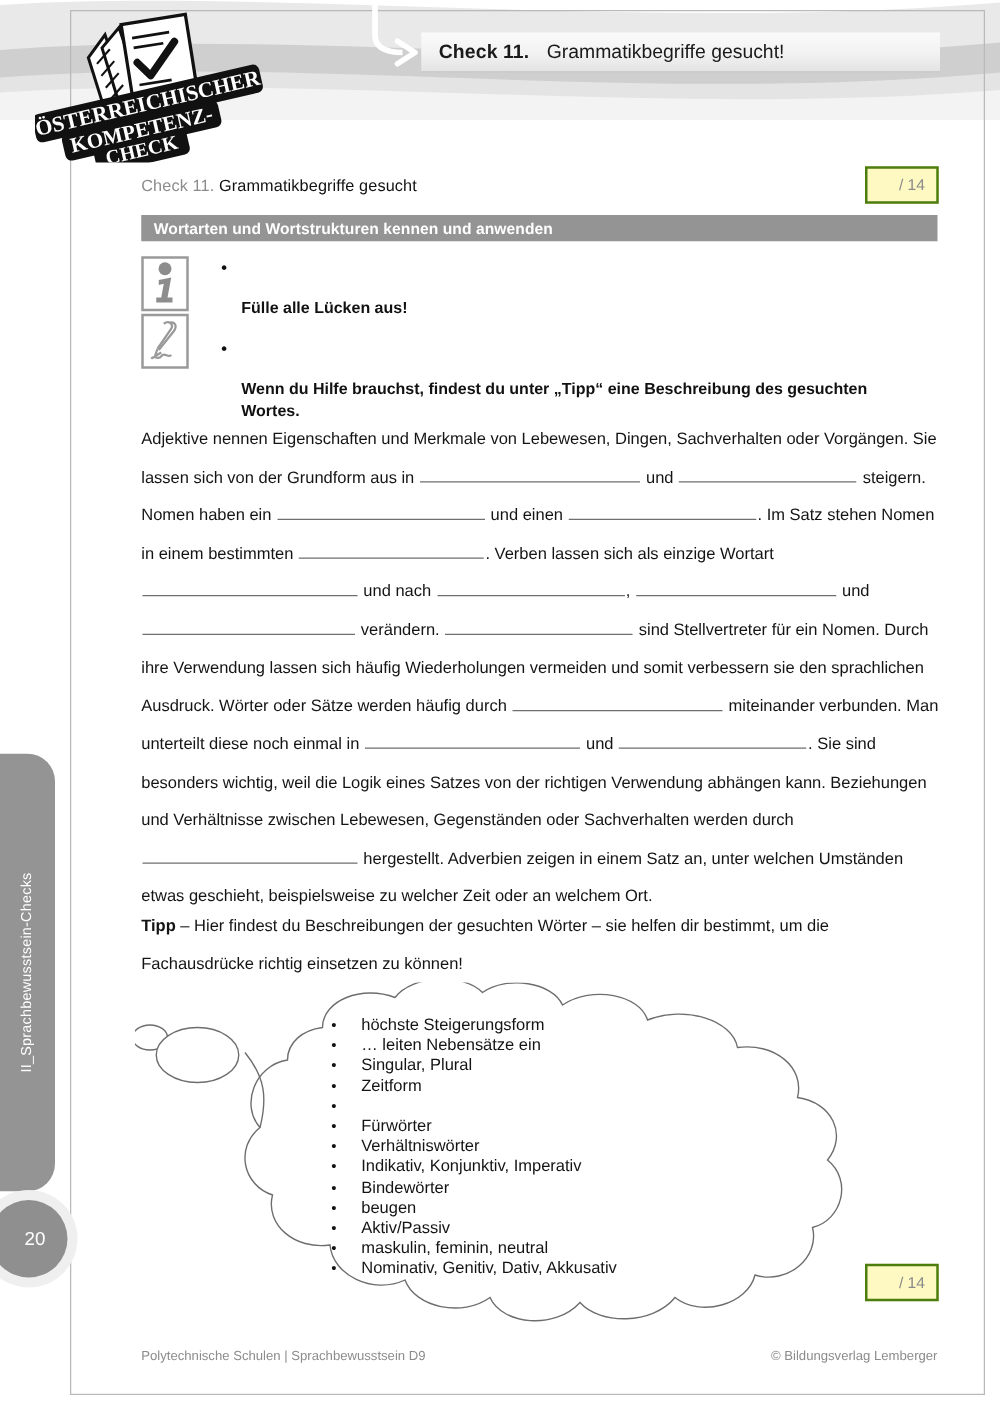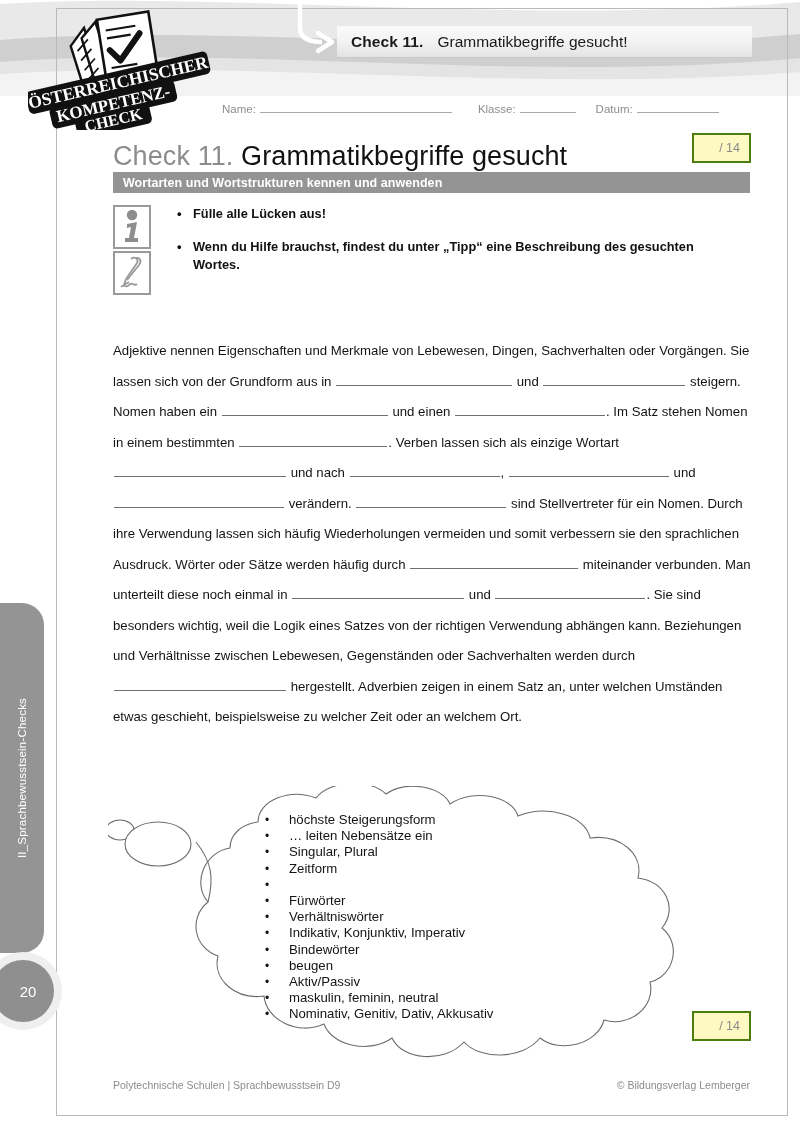--- a/index.html
+++ b/index.html
@@ -97,21 +97,21 @@
   .rule-name   { width: 192px; }
   .rule-klasse { width: 56px; }
   .rule-datum  { width: 82px; }
   .gap-lg { width: 26px; }
   .gap-md { width: 20px; }
 
   
   .title-line {
     position: absolute;
     left: 113px; top: 141px;
-    font-size: 27px;
+    font-size: 13px;
     letter-spacing: .1px;
   }
   .title-line .t-check { color: #8c8c8c; }
   .title-line .t-name  { color: #111; }
 
   
   .score-box {
     position: absolute;
     width: 59px; height: 30px;
     border: 2px solid #4d7c0f;
@@ -173,21 +173,21 @@
     line-height: 1.45;
     color: #111;
     margin-bottom: 14px;
   }
   .instr-bullet {
     width: 16px;
     flex: 0 0 16px;
     font-size: 13px;
     line-height: 1.35;
   }
-  .instr-text { max-width: 540px; }
+  .instr-text { max-width: 540px; margin-top: 32px; }
 
   
   .cloze {
     position: absolute;
     left: 113px; top: 312px;
     width: 640px;
     font-size: 13.2px;
     line-height: 30.5px;
     color: #141414;
     text-align: left;
@@ -362,30 +362,20 @@
       <path d="M8,0 L8,28 C8,38 16,42 30,42" fill="none" stroke="#ffffff" stroke-width="4.5"></path>
       <path d="M26,33 L40,42 L26,51" fill="none" stroke="#ffffff" stroke-width="4.5" stroke-linejoin="round" stroke-linecap="round"></path>
     </svg>
   </div>
 
   <div class="top-banner">
     <span class="bn-num">Check 11.</span>
     <span class="bn-title">Grammatikbegriffe gesucht!</span>
   </div>
 
-  <div class="name-row">
-    <span class="field-label">Name:</span>
-    <span class="field-rule rule-name"></span>
-    <span class="gap-lg"></span>
-    <span class="field-label">Klasse:</span>
-    <span class="field-rule rule-klasse"></span>
-    <span class="gap-md"></span>
-    <span class="field-label">Datum:</span>
-    <span class="field-rule rule-datum"></span>
-  </div>
 
   <div class="title-line">
     <span class="t-check">Check 11.</span>
     <span class="t-name">Grammatikbegriffe gesucht</span>
   </div>
 
   <div class="score-box score-top">/ 14</div>
   <div class="score-box score-bottom">/ 14</div>
 
   <div class="subtitle-bar">Wortarten und Wortstrukturen kennen und anwenden</div>
@@ -416,20 +406,23 @@
       </div>
       <div class="instr-item">
         <span class="instr-bullet">•</span>
         <span class="instr-text">Wenn du Hilfe brauchst, findest du unter „Tipp“ eine Beschreibung des gesuchten Wortes.</span>
       </div>
     </div>
   </div>
 
   <div class="cloze" id="cloze-body"><span class="seg">Adjektive nennen Eigenschaften und Merkmale von Lebewesen, Dingen, Sachverhalten oder Vorgängen. Sie lassen sich von der Grundform aus in </span><span class="blank" style="width: 176px;"></span><span class="seg"> und </span><span class="blank" style="width: 142px;"></span><span class="seg"> steigern. Nomen haben ein </span><span class="blank" style="width: 166px;"></span><span class="seg"> und einen </span><span class="blank" style="width: 150px;"></span><span class="seg">. Im Satz stehen Nomen in einem bestimmten </span><span class="blank" style="width: 148px;"></span><span class="seg">. Verben lassen sich als einzige Wortart </span><span class="blank" style="width: 172px;"></span><span class="seg"> und nach </span><span class="blank" style="width: 150px;"></span><span class="seg">, </span><span class="blank" style="width: 160px;"></span><span class="seg"> und </span><span class="blank" style="width: 170px;"></span><span class="seg"> verändern. </span><span class="blank" style="width: 150px;"></span><span class="seg"> sind Stellvertreter für ein Nomen. Durch ihre Verwendung lassen sich häufig Wiederholungen vermeiden und somit verbessern sie den sprachlichen Ausdruck. Wörter oder Sätze werden häufig durch </span><span class="blank" style="width: 168px;"></span><span class="seg"> miteinander verbunden. Man unterteilt diese noch einmal in </span><span class="blank" style="width: 172px;"></span><span class="seg"> und </span><span class="blank" style="width: 150px;"></span><span class="seg">. Sie sind besonders wichtig, weil die Logik eines Satzes von der richtigen Verwendung abhängen kann. Beziehungen und Verhältnisse zwischen Lebewesen, Gegenständen oder Sachverhalten werden durch </span><span class="blank" style="width: 172px;"></span><span class="seg"> hergestellt. Adverbien zeigen in einem Satz an, unter welchen Umständen etwas geschieht, beispielsweise zu welcher Zeit oder an welchem Ort.</span></div>
 
+  <div class="tipp">
+    <b>Tipp</b><span> – Hier findest du Beschreibungen der gesuchten Wörter – sie helfen dir bestimmt, um die Fachausdrücke richtig einsetzen zu können!</span>
+  </div>
 
   <div class="cloud-wrap">
     <svg width="660" height="290" viewBox="0 0 660 290" xmlns="http://www.w3.org/2000/svg">
       <g fill="#ffffff" stroke="#6d6d6d" stroke-width="1.1">
         <ellipse cx="12" cy="44" rx="14" ry="10"></ellipse>
         <ellipse cx="50" cy="58" rx="33" ry="22"></ellipse>
         <path d="M150,36
                  C150,14 182,2 208,12
                  C222,-6 262,-8 278,8
                  C298,-6 334,0 342,18

